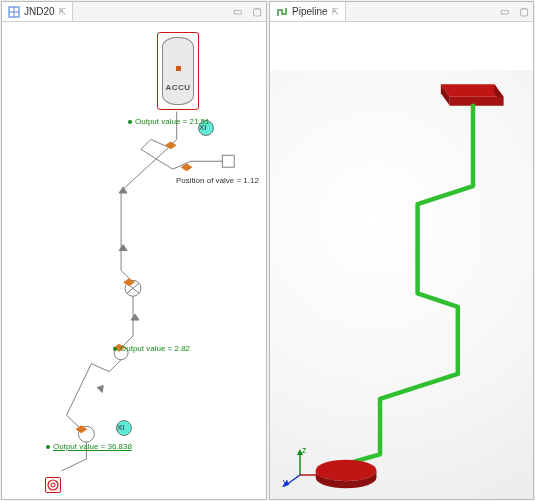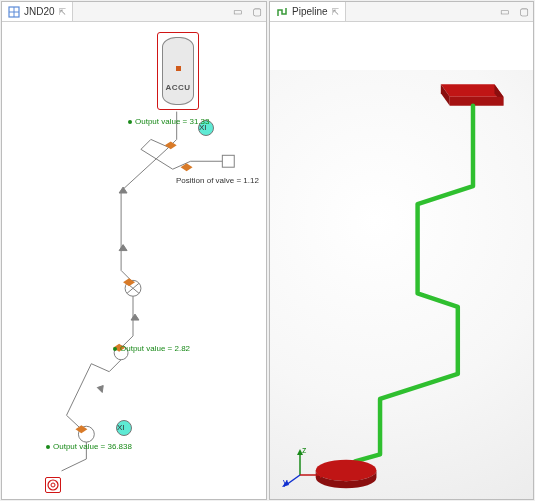--- a/index.html
+++ b/index.html
@@ -216,24 +216,24 @@
         <path d="M186,142 l6,4 l-6,4 l-6,-4 z"></path>
         <path d="M128,258 l6,4 l-6,4 l-6,-4 z"></path>
         <path d="M118,324 l6,4 l-6,4 l-6,-4 z"></path>
         <path d="M80,406 l6,4 l-6,4 l-6,-4 z"></path>
       </g>
     </svg>
 
     <div class="xi-badge" style="left:196px; top:98px;">XI</div>
     <div class="xi-badge" style="left:114px; top:398px;">XI</div>
 
-    <div class="annot annot-dot" style="left:126px; top:95px;">Output value = 31.33</div>
+    <div class="annot annot-dot" style="left:126px; top:95px;">Output value = 21.51</div>
     <div class="annot" style="left:174px; top:154px; color:#333;">Position of valve = 1.12</div>
     <div class="annot annot-dot" style="left:96px; top:322px;padding-left:15px;">Output value = 2.82</div>
-    <div class="annot annot-dot" style="left:44px; top:420px;">Output value = 36.838</div>
+    <div class="annot annot-dot" style="left:44px; top:420px;text-decoration:underline;">Output value = 36.838</div>
 
     <div class="pump-box">
       <svg viewBox="0 0 12 12">
         <circle cx="6" cy="6" r="5" fill="none" stroke="#d01515" stroke-width="1.2"></circle>
         <circle cx="6" cy="6" r="2" fill="none" stroke="#d01515" stroke-width="1"></circle>
       </svg>
     </div>
   </div>
 </div>
 

